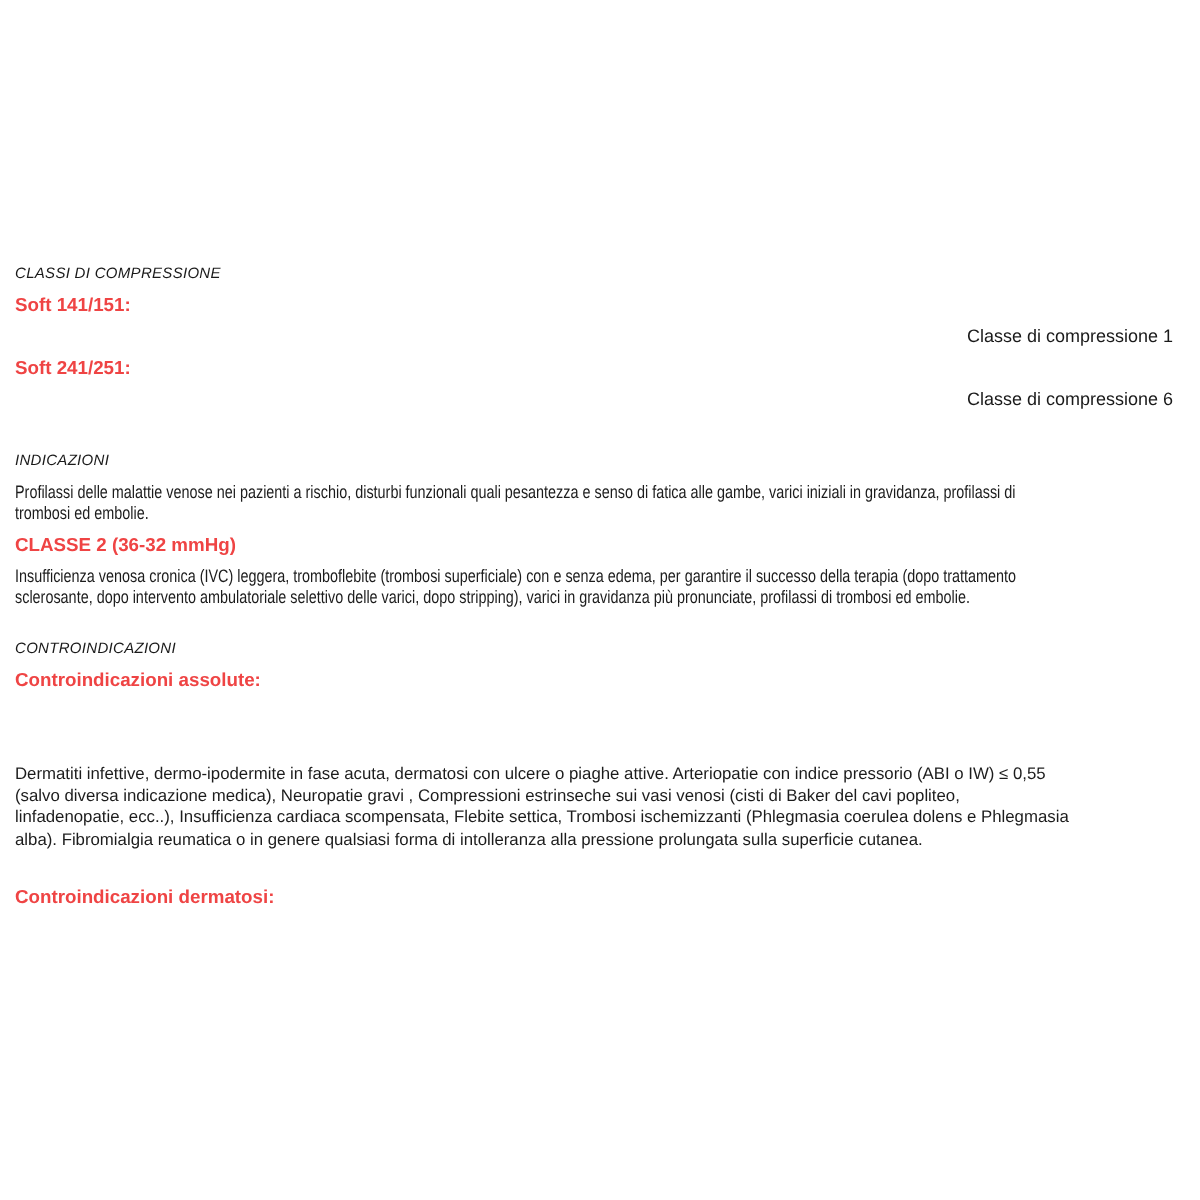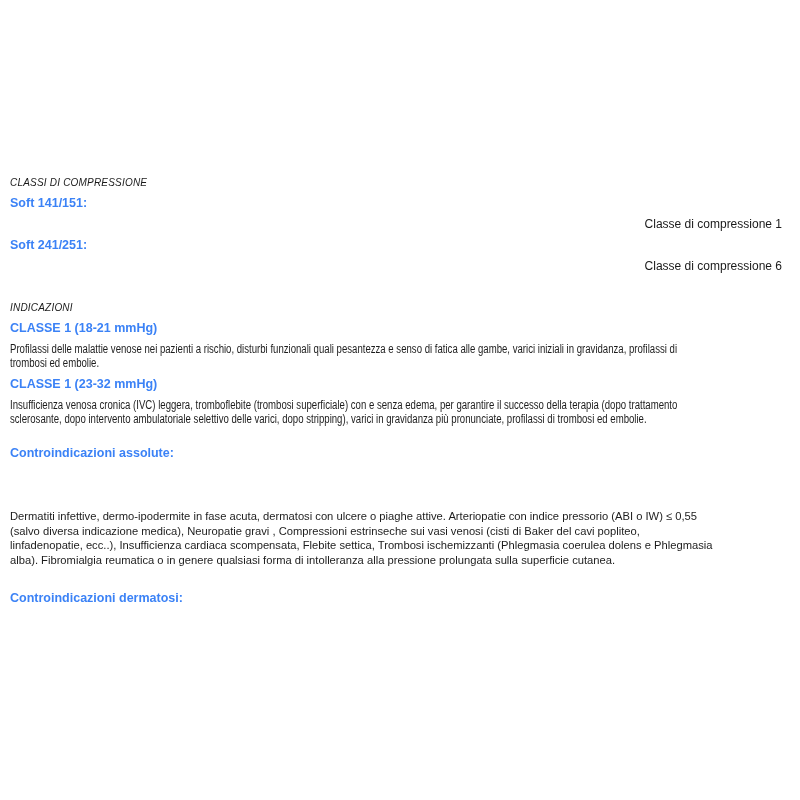--- a/index.html
+++ b/index.html
@@ -26,21 +26,21 @@
     letter-spacing: 0.2px;
     line-height: 15px;
     margin: 0 0 6px 0;
     color: #1a1a1a;
   }
   .bold-head {
     font-weight: 700;
     font-size: 12.5px;
     line-height: 15px;
     margin: 0 0 6px 0;
-    color: #3b82f6;
+    color: #ef4444;
   }
   .plain {
     font-weight: 400;
     font-size: 12px;
     line-height: 15px;
     margin: 0 0 6px 0;
     text-align: right;
   }
   .para {
     margin: 0;
@@ -71,29 +71,29 @@
   <section>
     <h2 class="sec-title">CLASSI DI COMPRESSIONE</h2>
     <p class="bold-head">Soft 141/151:</p>
     <p class="plain">Classe di compressione 1</p>
     <p class="bold-head">Soft 241/251:</p>
     <p class="plain mb-gap-xl">Classe di compressione 6</p>
   </section>
 
   <section>
     <h2 class="sec-title">INDICAZIONI</h2>
-    <p class="bold-head">CLASSE 1 (18-21 mmHg)</p>
     <p class="para para-ind mb-gap-p1">Profilassi delle malattie venose nei pazienti a rischio, disturbi funzionali quali pesantezza e senso di fatica alle gambe, varici iniziali in gravidanza, profilassi di
 trombosi ed embolie.</p>
-    <p class="bold-head">CLASSE 1 (23-32 mmHg)</p>
+    <p class="bold-head">CLASSE 2 (36-32 mmHg)</p>
     <p class="para para-ind mb-gap-p2">Insufficienza venosa cronica (IVC) leggera, tromboflebite (trombosi superficiale) con e senza edema, per garantire il successo della terapia (dopo trattamento
 sclerosante, dopo intervento ambulatoriale selettivo delle varici, dopo stripping), varici in gravidanza più pronunciate, profilassi di trombosi ed embolie.</p>
   </section>
 
   <section>
+    <h2 class="sec-title">CONTROINDICAZIONI</h2>
     <p class="bold-head">Controindicazioni assolute:</p>
     <p class="para para-contra mb-gap-p3">Dermatiti infettive, dermo-ipodermite in fase acuta, dermatosi con ulcere o piaghe attive. Arteriopatie con indice pressorio (ABI o IW) ≤ 0,55
 (salvo diversa indicazione medica), Neuropatie gravi , Compressioni estrinseche sui vasi venosi (cisti di Baker del cavi popliteo,
 linfadenopatie, ecc..), Insufficienza cardiaca scompensata, Flebite settica, Trombosi ischemizzanti (Phlegmasia coerulea dolens e Phlegmasia
 alba). Fibromialgia reumatica o in genere qualsiasi forma di intolleranza alla pressione prolungata sulla superficie cutanea.</p>
     <p class="bold-head">Controindicazioni dermatosi:</p>
   </section>
 
 </div>
 

